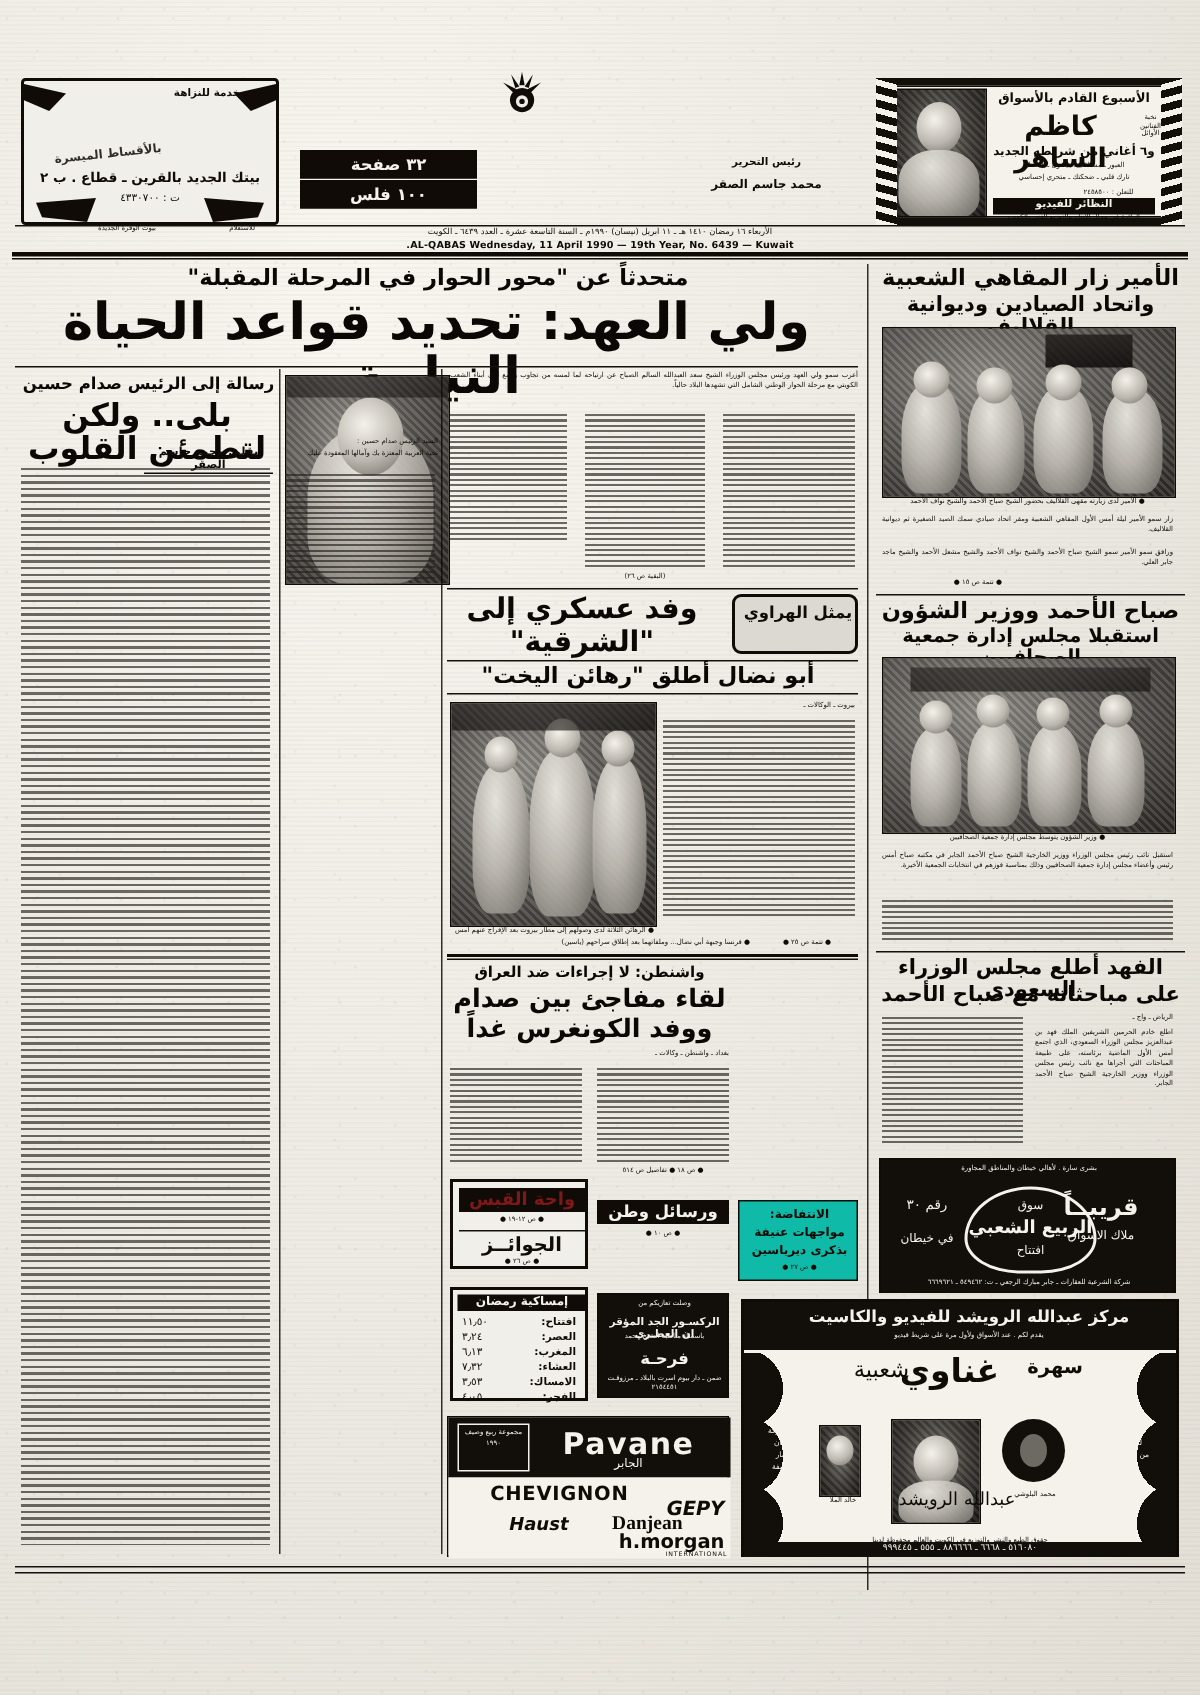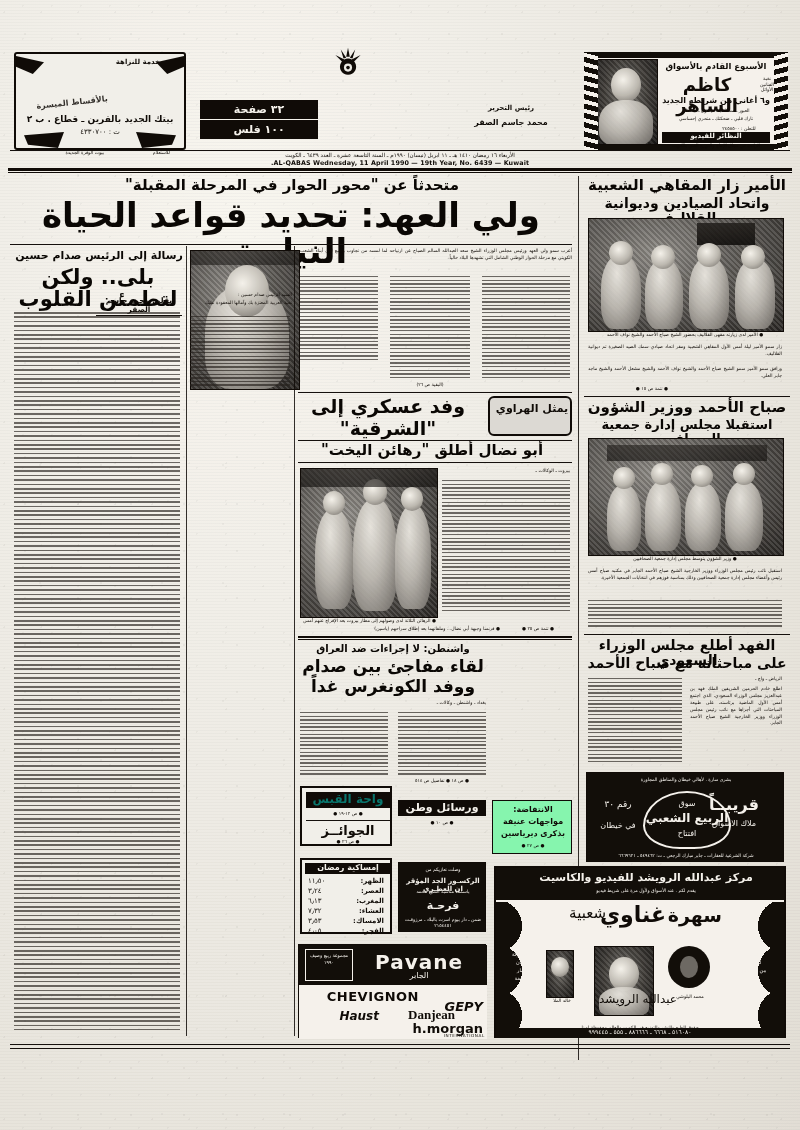--- a/index.html
+++ b/index.html
@@ -232,47 +232,47 @@
 
   <div class="box rule2" style="left:298px;top:636px;width:274px;height:4px;border-top-width:2px;"></div>
   <div class="box ink hl" style="left:300px;top:644px;width:186px;font-size:10px;text-align:center;">واشنطن: لا إجراءات ضد العراق</div>
   <div class="box ink hl" style="left:298px;top:656px;width:190px;font-size:17px;text-align:center;line-height:1.2;">لقاء مفاجئ بين صدام ووفد الكونغرس غداً</div>
   <div class="box ink xtiny" style="left:300px;top:700px;width:186px;line-height:1.45;text-align:justify;">بغداد ـ واشنطن ـ وكالات ـ</div>
   <div class="box lines tight" style="left:300px;top:712px;width:88px;height:64px;"></div>
   <div class="box lines tight" style="left:398px;top:712px;width:88px;height:64px;"></div>
   <div class="box ink xtiny" style="left:398px;top:778px;width:88px;text-align:center;">● ص ١٨ ● تفاصيل ص ٥١٤</div>
 
 
-  <div class="box frame" style="left:492px;top:800px;width:80px;height:54px;background:#86efac;">
+  <div class="box frame" style="left:492px;top:800px;width:80px;height:54px;background:#14b8a6;">
     <div class="box ctr ink" style="left:2px;top:4px;width:76px;font-size:8px;font-weight:bold;">الانتفاضة:</div>
     <div class="box ctr ink" style="left:2px;top:16px;width:76px;font-size:8px;font-weight:bold;">مواجهات عنيفة</div>
     <div class="box ctr ink" style="left:2px;top:28px;width:76px;font-size:8px;font-weight:bold;">بذكرى ديرياسين</div>
     <div class="box ctr ink xtiny" style="left:2px;top:42px;width:76px;">● ص ٢٧ ●</div>
   </div>
 
   <div class="box frame2" style="left:300px;top:786px;width:92px;height:60px;background:#eceae4;">
     <div class="box blk" style="left:4px;top:4px;width:84px;height:16px;"></div>
-    <div class="box ctr" style="left:4px;top:4px;width:84px;font-size:12px;font-weight:bold;color:#0f766e;">واحة القبس</div>
+    <div class="box ctr" style="left:4px;top:4px;width:84px;font-size:12px;font-weight:bold;color:#7f1d1d;">واحة القبس</div>
     <div class="box ctr ink xtiny" style="left:4px;top:23px;width:84px;">● ص ١٢-١٩ ●</div>
     <div class="box hr" style="left:4px;top:32px;width:84px;"></div>
     <div class="box ctr ink" style="left:4px;top:35px;width:84px;font-size:13px;font-weight:bold;">الجوائــز</div>
     <div class="box ctr ink xtiny" style="left:4px;top:51px;width:84px;">● ص ٢٦ ●</div>
   </div>
 
   <div class="box" style="left:398px;top:800px;width:88px;height:38px;">
     <div class="box blk" style="left:0;top:0;width:88px;height:16px;"></div>
     <div class="box ctr" style="left:0;top:1px;width:88px;font-size:11px;font-weight:bold;color:#efece6;">ورسائل وطن</div>
     <div class="box ctr ink xtiny" style="left:0;top:20px;width:88px;">● ص ١٠ ●</div>
   </div>
 
   <div class="box frame2" style="left:300px;top:858px;width:92px;height:76px;background:#eceae4;">
     <div class="box blk" style="left:3px;top:3px;width:86px;height:11px;"></div>
     <div class="box ctr" style="left:3px;top:3px;width:86px;font-size:8px;font-weight:bold;color:#efece6;">إمساكية رمضان</div>
 
-    <div class="box ink" style="right:6px;top:17px;width:36px;font-size:7px;font-weight:bold;text-align:right;">الظهر:</div>
+    <div class="box ink" style="right:6px;top:17px;width:36px;font-size:7px;font-weight:bold;text-align:right;">افتتاح:</div>
     <div class="box ink" style="left:6px;top:17px;width:40px;font-size:7px;text-align:left;">١١٫٥٠</div>
 
     <div class="box ink" style="right:6px;top:27px;width:36px;font-size:7px;font-weight:bold;text-align:right;">العصر:</div>
     <div class="box ink" style="left:6px;top:27px;width:40px;font-size:7px;text-align:left;">٣٫٢٤</div>
 
     <div class="box ink" style="right:6px;top:37px;width:36px;font-size:7px;font-weight:bold;text-align:right;">المغرب:</div>
     <div class="box ink" style="left:6px;top:37px;width:40px;font-size:7px;text-align:left;">٦٫١٣</div>
 
     <div class="box ink" style="right:6px;top:47px;width:36px;font-size:7px;font-weight:bold;text-align:right;">العشاء:</div>
     <div class="box ink" style="left:6px;top:47px;width:40px;font-size:7px;text-align:left;">٧٫٣٢</div>
@@ -367,21 +367,21 @@
 
   <div class="box" style="left:494px;top:866px;width:292px;height:172px;border:2px solid #15110d;">
     <div class="box" style="left:0;top:0;width:288px;height:32px;background:#17130f;"></div>
     <div class="box ctr" style="left:16px;top:3px;width:268px;font-size:11px;font-weight:bold;color:#efece6;">مركز عبدالله الرويشد للفيديو والكاسيت</div>
     <div class="box ctr xtiny" style="left:16px;top:20px;width:268px;color:#efece6;">يقدم لكم . عند الأسواق ولأول مرة على شريط فيديو</div>
     <div class="box" style="left:0;top:32px;width:288px;height:136px;background:#efece6;"></div>
 
     <div class="box" style="left:0;top:34px;width:32px;height:132px;background:radial-gradient(circle at 0 18%,#17130f 0 26px,transparent 26px),radial-gradient(circle at 0 52%,#17130f 0 26px,transparent 26px),radial-gradient(circle at 0 86%,#17130f 0 26px,transparent 26px);"></div>
     <div class="box" style="right:0;top:34px;width:32px;height:132px;background:radial-gradient(circle at 100% 18%,#17130f 0 26px,transparent 26px),radial-gradient(circle at 100% 52%,#17130f 0 26px,transparent 26px),radial-gradient(circle at 100% 86%,#17130f 0 26px,transparent 26px);"></div>
 
-    <div class="box ink" style="left:170px;top:36px;width:56px;font-size:19px;font-weight:bold;">سهرة</div>
+    <div class="box ink" style="left:170px;top:36px;width:56px;font-size:13px;font-weight:bold;">سهرة</div>
     <div class="box ink" style="left:104px;top:34px;width:66px;font-size:22px;font-weight:bold;">غناوي</div>
     <div class="box ink" style="left:58px;top:36px;width:52px;font-size:15px;font-weight:normal;">شعبية</div>
 
     <div class="photo dark" style="left:98px;top:78px;width:58px;height:68px;">
       <div class="head" style="left:14px;top:10px;width:30px;height:34px;"></div>
       <div class="fig" style="left:4px;top:40px;width:50px;height:30px;"></div>
     </div>
     <div class="photo dark" style="left:50px;top:82px;width:26px;height:46px;">
       <div class="head" style="left:4px;top:6px;width:18px;height:20px;"></div>
     </div>

